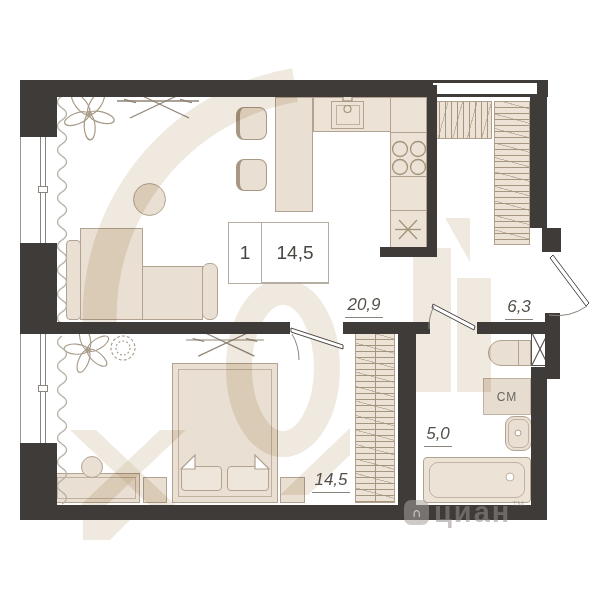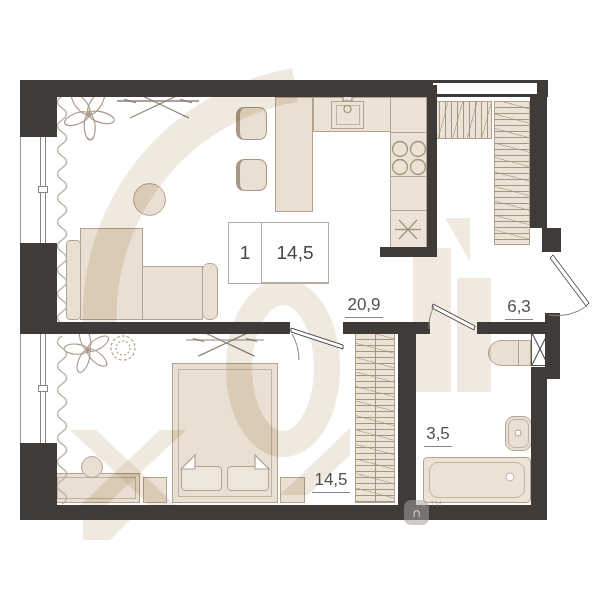--- a/index.html
+++ b/index.html
@@ -28,21 +28,21 @@
       repeating-linear-gradient(to right, #ece3d6 0 5px, #a5967f 5px 6px);}
   .hatch-h{position:absolute;z-index:2;border:1px solid #b0a08c;
     background:
       repeating-linear-gradient(15deg, rgba(160,145,120,0) 0 13px, rgba(160,145,120,.55) 13px 14px),
       repeating-linear-gradient(to bottom, #ece3d6 0 5px, #a5967f 5px 6px);}
   .midline{position:absolute;left:50%;top:0;bottom:0;width:1px;background:#a5967f;}
   .hairline{position:absolute;background:#b3a290;z-index:2;}
   .chair{position:absolute;background:#e9dfd2;border:1.5px solid #a79784;border-left:4px solid #a79784;border-radius:8px;z-index:2;}
   
   .rlabel{position:absolute;z-index:6;color:#55504a;font-size:17px;text-align:center;}
-  .rlabel span{display:inline-block;border-bottom:1.5px solid #89837b;padding:0 2px 2px 2px;}
+  .rlabel span{display:inline-block;border-bottom:1.5px solid #89837b;padding:0 2px 2px 2px;font-style:italic;}
   .infobox{position:absolute;left:228px;top:222px;width:101px;height:62px;background:#fff;
     border:1.5px solid #b5ada2;display:flex;z-index:6;color:#4a4742;font-size:19px;}
   .ib-left{width:33px;border-right:1.5px solid #b5ada2;display:flex;align-items:center;justify-content:center;}
   .ib-right{flex:1;display:flex;flex-direction:column;}
   .ib-top{flex:1;display:flex;align-items:center;justify-content:center;border-bottom:1.5px solid #b5ada2;}
   .ib-bottom{flex:1;display:flex;align-items:center;justify-content:center;}
   .washer-label{position:absolute;width:100%;top:50%;transform:translateY(-50%);text-align:center;
     color:#6b6762;font-size:12px;letter-spacing:1px;}
   
   .brand{position:absolute;left:404px;top:497px;z-index:7;display:flex;align-items:flex-start;}
@@ -85,20 +85,23 @@
 
   <div class="hatch-v" style="left:433px;top:101px;width:59px;height:38px;"></div>
   <div class="hatch-h" style="left:494px;top:101px;width:36px;height:144px;"></div>
   <div class="hatch-h" style="left:355px;top:333px;width:40px;height:170px;">
     <div class="midline"></div>
   </div>
 
   <div class="furn" style="left:488px;top:340px;width:33px;height:26px;border-radius:13px 2px 2px 13px;"></div>
   <div class="furn" style="left:518px;top:340px;width:13px;height:26px;"></div>
   <div class="abs z-furn" style="left:531px;top:332px;width:18px;height:34px;background:#fff;border:1px solid #55514d;"></div>
+  <div class="furn" style="left:483px;top:378px;width:48px;height:37px;background:#e6dccf;border-color:#c0b1a0;">
+    <div class="washer-label">СМ</div>
+  </div>
   <div class="furn" style="left:505px;top:416px;width:27px;height:35px;border-radius:9px;"></div>
   <div class="inner" style="left:508px;top:419px;width:21px;height:29px;border-radius:7px;z-index:2;"></div>
   <div class="furn" style="left:423px;top:457px;width:108px;height:46px;border-radius:4px;background:#ece2d6;"></div>
   <div class="inner" style="left:429px;top:462px;width:96px;height:36px;border-radius:9px;z-index:2;"></div>
 
   <svg class="abs z-furn" width="600" height="600" viewBox="0 0 600 600" style="left:0;top:0;pointer-events:none;">
     <defs>
       <g id="flower" stroke="#a89a88" fill="none" stroke-width="1.2">
         <ellipse cx="13" cy="0" rx="13" ry="5.5"></ellipse>
         <ellipse cx="13" cy="0" rx="13" ry="5.5" transform="rotate(72)"></ellipse>
@@ -222,31 +225,32 @@
     </g>
   </svg>
 
   <div class="rlabel" style="left:341px;top:295px;width:46px;">
     <span>20,9</span>
   </div>
   <div class="rlabel" style="left:500px;top:297px;width:38px;">
     <span>6,3</span>
   </div>
   <div class="rlabel" style="left:419px;top:424px;width:38px;">
-    <span>3,5</span>
+    <span>5,0</span>
   </div>
   <div class="rlabel" style="left:308px;top:470px;width:46px;">
     <span>14,5</span>
   </div>
 
   <div class="infobox">
     <div class="ib-left">1</div>
     <div class="ib-right">
       <div class="ib-top">14,5</div>
     </div>
   </div>
 
   <div class="brand">
     <div class="brand-logo">∩</div>
+    <div class="brand-name">циан</div>
     <div class="brand-tm">TM</div>
   </div>
 
 </div>
 
 </body></html>

